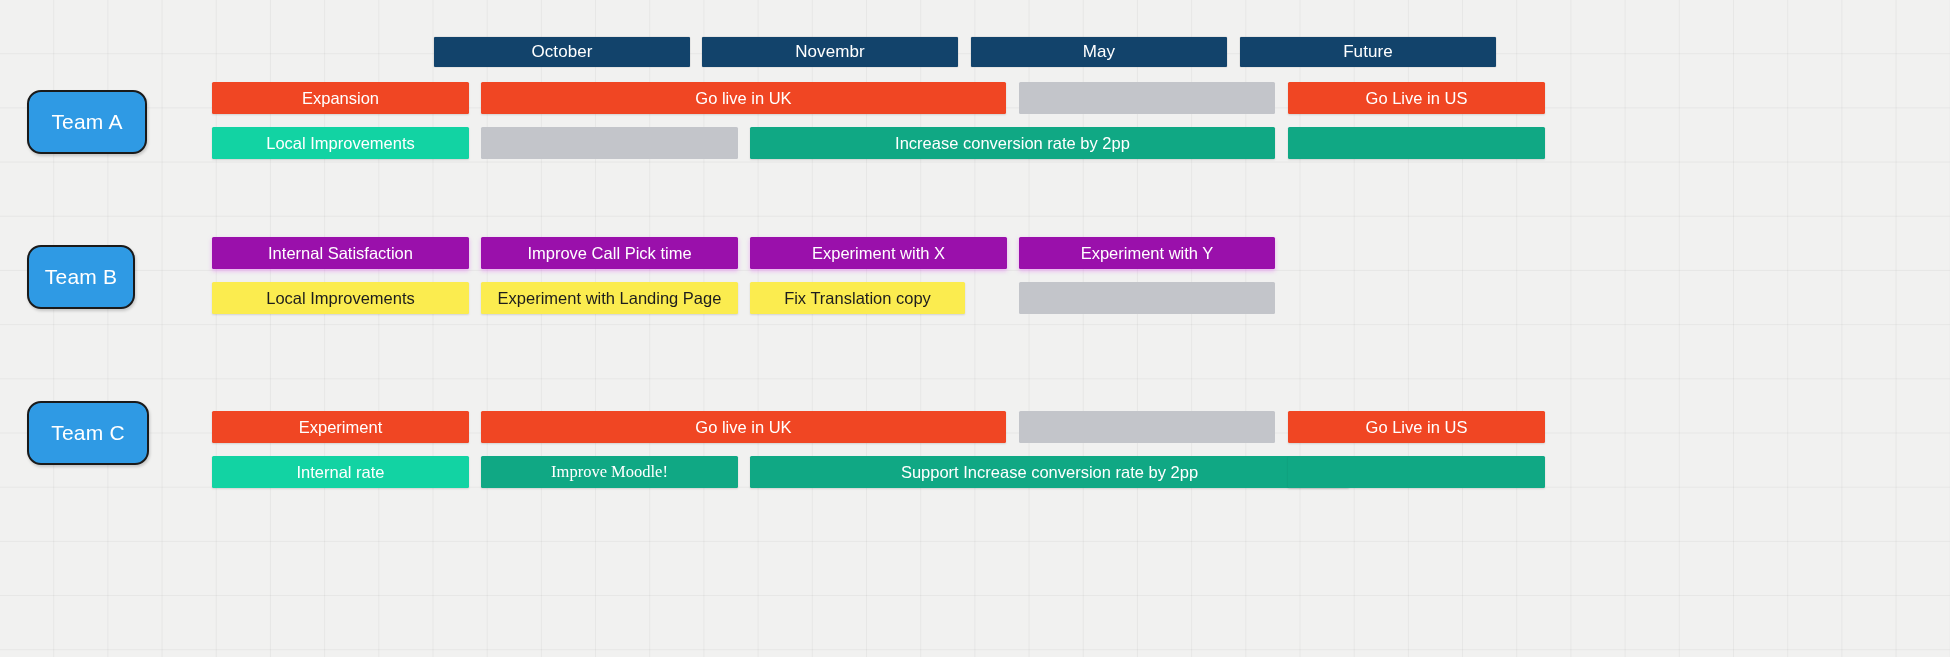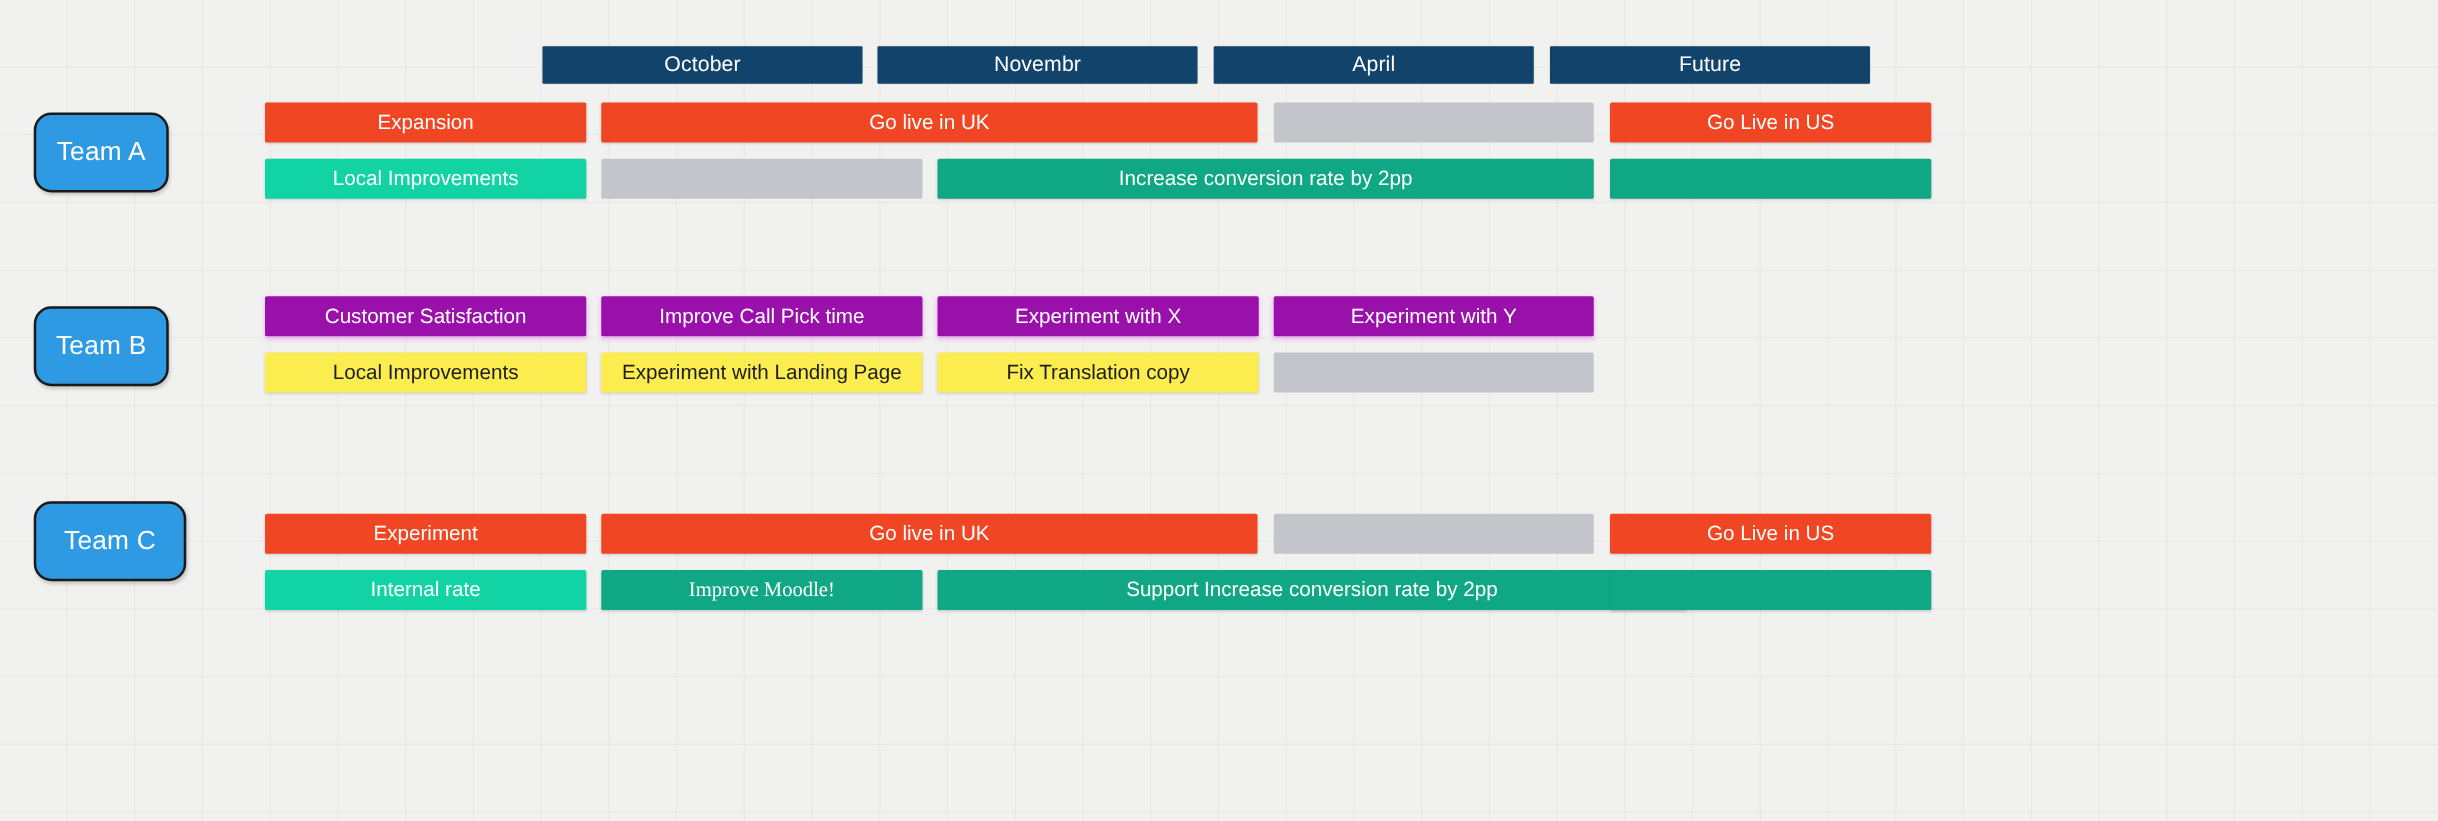--- a/index.html
+++ b/index.html
@@ -82,42 +82,42 @@
   .bar.c-purple { box-shadow: 0 2px 4px rgba(226,120,240,0.55); }
 </style>
 </head>
 <body>
 
 <div id="board">
 
   <div id="month-headers">
       <div class="node month-chip" style="left: 434px; top: 37px; width: 256px; height: 30px;">October</div>
       <div class="node month-chip" style="left: 702px; top: 37px; width: 256px; height: 30px;">Novembr</div>
-      <div class="node month-chip" style="left: 971px; top: 37px; width: 256px; height: 30px;">April</div>
+      <div class="node month-chip" style="left: 971px; top: 37px; width: 256px; height: 30px;">May</div>
       <div class="node month-chip" style="left: 1240px; top: 37px; width: 256px; height: 30px;">Future</div>
     </div>
 
   <div id="swimlanes">
-      <div class="node team-chip" style="left: 27px; top: 90px; width: 108px; height: 64px;">Team A</div>
+      <div class="node team-chip" style="left: 27px; top: 90px; width: 120px; height: 64px;">Team A</div>
       <div class="node bar c-orange" style="left: 164px; top: 82px; width: 257px;">Expansion</div>
       <div class="node bar c-orange" style="left: 433px; top: 82px; width: 525px;">Go live in UK</div>
       <div class="node bar c-grey" style="left: 971px; top: 82px; width: 256px;"></div>
       <div class="node bar c-orange" style="left: 1240px; top: 82px; width: 257px;">Go Live in US</div>
       <div class="node bar c-mint" style="left: 164px; top: 127px; width: 257px;">Local Improvements</div>
       <div class="node bar c-grey" style="left: 433px; top: 127px; width: 257px;"></div>
       <div class="node bar c-green" style="left: 702px; top: 127px; width: 525px;">Increase conversion rate by 2pp</div>
       <div class="node bar c-green" style="left: 1240px; top: 127px; width: 257px;"></div>
       <div class="node team-chip" style="left: 27px; top: 245px; width: 108px; height: 64px;">Team B</div>
-      <div class="node bar c-purple" style="left: 164px; top: 237px; width: 257px;">Customer Satisfaction</div>
+      <div class="node bar c-purple" style="left: 164px; top: 237px; width: 257px;">Internal Satisfaction</div>
       <div class="node bar c-purple" style="left: 433px; top: 237px; width: 257px;">Improve Call Pick time</div>
       <div class="node bar c-purple" style="left: 702px; top: 237px; width: 257px;">Experiment with X</div>
       <div class="node bar c-purple" style="left: 971px; top: 237px; width: 256px;">Experiment with Y</div>
       <div class="node bar c-yellow" style="left: 164px; top: 282px; width: 257px;">Local Improvements</div>
       <div class="node bar c-yellow" style="left: 433px; top: 282px; width: 257px;">Experiment with Landing Page</div>
-      <div class="node bar c-yellow" style="left: 702px; top: 282px; width: 257px;">Fix Translation copy</div>
+      <div class="node bar c-yellow" style="left: 702px; top: 282px; width: 215px;">Fix Translation copy</div>
       <div class="node bar c-grey" style="left: 971px; top: 282px; width: 256px;"></div>
       <div class="node team-chip" style="left: 27px; top: 401px; width: 122px; height: 64px;">Team C</div>
       <div class="node bar c-orange" style="left: 164px; top: 411px; width: 257px;">Experiment</div>
       <div class="node bar c-orange" style="left: 433px; top: 411px; width: 525px;">Go live in UK</div>
       <div class="node bar c-grey" style="left: 971px; top: 411px; width: 256px;"></div>
       <div class="node bar c-orange" style="left: 1240px; top: 411px; width: 257px;">Go Live in US</div>
       <div class="node bar c-mint" style="left: 164px; top: 456px; width: 257px;">Internal rate</div>
       <div class="node bar c-green" style="left: 433px; top: 456px; width: 257px; font-family: Liberation Serif, serif;">Improve Moodle!</div>
       <div class="node bar c-green" style="left: 702px; top: 456px; width: 599px;">Support Increase conversion rate by 2pp</div>
       <div class="node bar c-green" style="left: 1240px; top: 456px; width: 257px;"></div>

